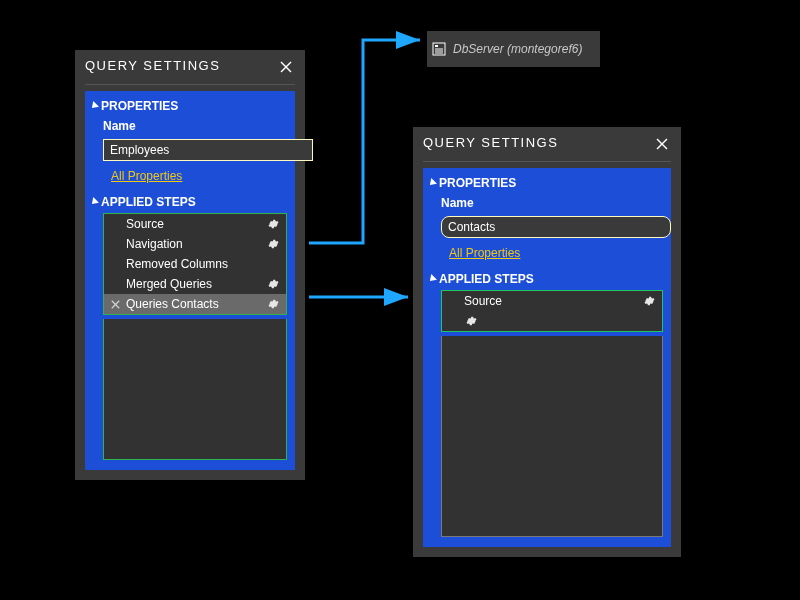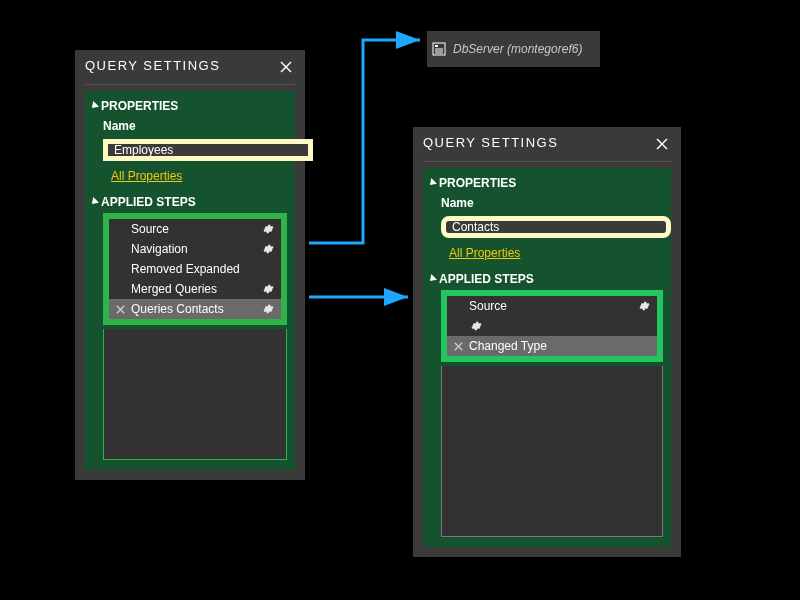--- a/index.html
+++ b/index.html
@@ -56,21 +56,21 @@
     display: flex; align-items: center; justify-content: center;
     color: #fff;
     cursor: pointer;
   }
   .panel hr {
     border: none;
     border-top: 1px solid #555;
     margin: 0 10px 6px 10px;
   }
   .panel-body {
-    background: #14532d;
+    background: #1d4ed8;
     margin: 0 10px 10px 10px;
     padding: 6px 8px 10px 8px;
     display: flex;
     flex-direction: column;
     gap: 4px;
     flex: 1;
   }
 
   .section-hdr {
     display: flex;
@@ -92,40 +92,40 @@
   }
 
   .field-label {
     font-size: 12px;
     margin-left: 10px;
     margin-top: 2px;
     font-weight: bold;
   }
   .text-input {
     background: #3a3a3a;
-    border: 5px solid #fef9c3;
+    border: 1px solid #fef9c3;
     color: #fff;
     padding: 3px 6px;
     font-size: 12px;
     margin: 2px 0 4px 10px;
     width: 210px;
     height: 22px;
   }
   .link {
     color: #f2c811;
     text-decoration: underline;
     margin-left: 18px;
     margin-bottom: 6px;
     cursor: pointer;
     width: fit-content;
   }
 
   .steps-list {
     background: #323232;
-    border: 6px solid #22c55e;
+    border: 1px solid #22c55e;
     margin-left: 10px;
     display: flex;
     flex-direction: column;
   }
   .steps-list.highlight { border-color: #2fb44a; }
 
   .step {
     display: flex;
     align-items: center;
     height: 20px;
@@ -244,21 +244,21 @@
             </svg>
           </span>
         </div>
         <div class="step">
           <span class="del">
             <svg width="9" height="9" viewBox="0 0 12 12">
               <line x1="1" y1="1" x2="11" y2="11" stroke="#d0d0d0" stroke-width="1.6"></line>
               <line x1="11" y1="1" x2="1" y2="11" stroke="#d0d0d0" stroke-width="1.6"></line>
             </svg>
           </span>
-          <span class="label">Removed Expanded</span>
+          <span class="label">Removed Columns</span>
           <span class="gear"></span>
         </div>
         <div class="step">
           <span class="del">
             <svg width="9" height="9" viewBox="0 0 12 12">
               <line x1="1" y1="1" x2="11" y2="11" stroke="#d0d0d0" stroke-width="1.6"></line>
               <line x1="11" y1="1" x2="1" y2="11" stroke="#d0d0d0" stroke-width="1.6"></line>
             </svg>
           </span>
           <span class="label">Merged Queries</span>
@@ -332,30 +332,20 @@
               <line x1="1" y1="1" x2="11" y2="11" stroke="#d0d0d0" stroke-width="1.6"></line>
               <line x1="11" y1="1" x2="1" y2="11" stroke="#d0d0d0" stroke-width="1.6"></line>
             </svg>
           </span>
           <span class="gear">
             <svg width="12" height="12" viewBox="0 0 24 24">
               <path fill="#e6e6e6" d="M12 8a4 4 0 1 0 0 8 4 4 0 0 0 0-8zm9 4a7 7 0 0 0-.1-1l2.1-1.6-2-3.4-2.5 1a7 7 0 0 0-1.7-1l-.4-2.6h-4l-.4 2.6a7 7 0 0 0-1.7 1l-2.5-1-2 3.4L5.1 11a7 7 0 0 0 0 2l-2.1 1.6 2 3.4 2.5-1a7 7 0 0 0 1.7 1l.4 2.6h4l.4-2.6a7 7 0 0 0 1.7-1l2.5 1 2-3.4L20.9 13c.1-.3.1-.7.1-1z"></path>
             </svg>
           </span>
         </div>
-        <div class="step selected">
-          <span class="del">
-            <svg width="9" height="9" viewBox="0 0 12 12">
-              <line x1="1" y1="1" x2="11" y2="11" stroke="#d0d0d0" stroke-width="1.6"></line>
-              <line x1="11" y1="1" x2="1" y2="11" stroke="#d0d0d0" stroke-width="1.6"></line>
-            </svg>
-          </span>
-          <span class="label">Changed Type</span>
-          <span class="gear"></span>
-        </div>
       </div>
     <div class="steps-fill"></div>
   </div>
 </div>
 
 <svg class="arrows">
   <defs>
     <marker id="ah" markerWidth="10" markerHeight="10" refX="8" refY="3" orient="auto">
       <path d="M0,0 L8,3 L0,6 Z" fill="#1fa7ff"></path>
     </marker>

